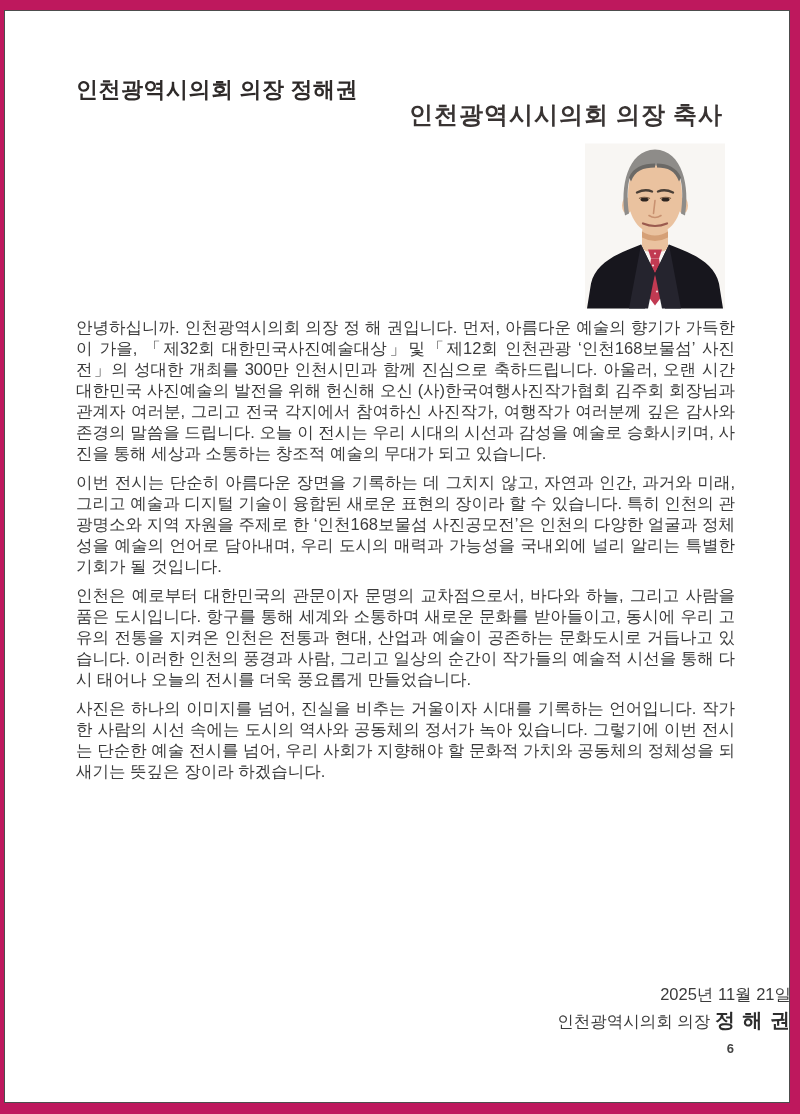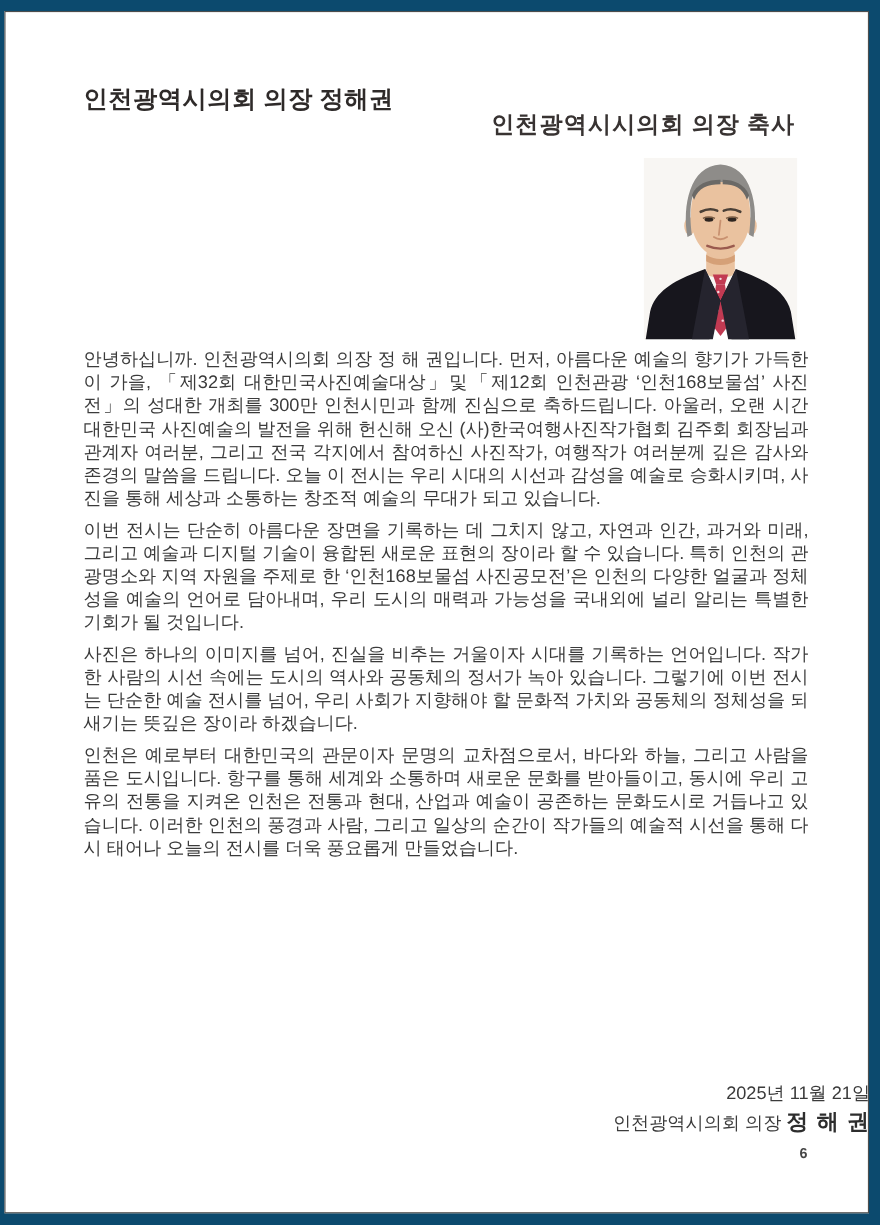--- a/index.html
+++ b/index.html
@@ -1,21 +1,21 @@
 <!DOCTYPE html>
 <html><head>
 <meta charset="utf-8">
 <style>
   * { margin: 0; padding: 0; box-sizing: border-box; }
   html, body { background: #ffffff; }
   .page {
     position: relative;
     width: 800px;
     height: 1114px;
-    background: #0c4a6e;
+    background: #be185d;
     font-family: "Liberation Sans", sans-serif;
     overflow: hidden;
   }
   .frame {
     position: absolute;
     left: 4px; top: 10px;
     width: 786px; height: 1093px;
     border: 1px solid #4d4d4d;
     background: #ffffff;
   }
@@ -26,21 +26,21 @@
     font-size: 22px;
     font-weight: 700;
     letter-spacing: 0.5px;
     color: #2e2a29;
     white-space: nowrap;
   }
   .doc-subtitle {
     position: absolute;
     right: 66px; top: 88px;
     font-family: "Liberation Serif", serif;
-    font-size: 21px;
+    font-size: 24px;
     font-weight: 600;
     letter-spacing: 1px;
     color: #383332;
     white-space: nowrap;
     margin-left: 24px;
   }
   .portrait {
     position: absolute;
     left: 580px; top: 132px;
     width: 140px; height: 166px;
@@ -140,22 +140,22 @@
         <path d="M2,165 L6,140 C10,122 28,112 46,105 L56,101 L70,130 L60,165 Z" fill="#17161d"></path>
         <path d="M138,165 L134,140 C130,122 112,112 94,105 L84,101 L70,130 L80,165 Z" fill="#17161d"></path>
         <path d="M56,101 L70,130 L63,165 L44,165 Z" fill="#25242e"></path>
         <path d="M84,101 L70,130 L77,165 L96,165 Z" fill="#25242e"></path>
       </svg>
     </div>
 
     <div class="body-text">
       <p>안녕하십니까. 인천광역시의회 의장 정 해 권입니다. 먼저, 아름다운 예술의 향기가 가득한 이 가을, 「제32회 대한민국사진예술대상」및「제12회 인천관광 ‘인천168보물섬’ 사진전」의 성대한 개최를 300만 인천시민과 함께 진심으로 축하드립니다. 아울러, 오랜 시간 대한민국 사진예술의 발전을 위해 헌신해 오신 (사)한국여행사진작가협회 김주회 회장님과 관계자 여러분, 그리고 전국 각지에서 참여하신 사진작가, 여행작가 여러분께 깊은 감사와 존경의 말씀을 드립니다. 오늘 이 전시는 우리 시대의 시선과 감성을 예술로 승화시키며, 사진을 통해 세상과 소통하는 창조적 예술의 무대가 되고 있습니다.</p>
       <p>이번 전시는 단순히 아름다운 장면을 기록하는 데 그치지 않고, 자연과 인간, 과거와 미래, 그리고 예술과 디지털 기술이 융합된 새로운 표현의 장이라 할 수 있습니다. 특히 인천의 관광명소와 지역 자원을 주제로 한 ‘인천168보물섬 사진공모전’은 인천의 다양한 얼굴과 정체성을 예술의 언어로 담아내며, 우리 도시의 매력과 가능성을 국내외에 널리 알리는 특별한 기회가 될 것입니다.</p>
+      <p>인천은 예로부터 대한민국의 관문이자 문명의 교차점으로서, 바다와 하늘, 그리고 사람을 품은 도시입니다. 항구를 통해 세계와 소통하며 새로운 문화를 받아들이고, 동시에 우리 고유의 전통을 지켜온 인천은 전통과 현대, 산업과 예술이 공존하는 문화도시로 거듭나고 있습니다. 이러한 인천의 풍경과 사람, 그리고 일상의 순간이 작가들의 예술적 시선을 통해 다시 태어나 오늘의 전시를 더욱 풍요롭게 만들었습니다.</p>
       <p>사진은 하나의 이미지를 넘어, 진실을 비추는 거울이자 시대를 기록하는 언어입니다. 작가 한 사람의 시선 속에는 도시의 역사와 공동체의 정서가 녹아 있습니다. 그렇기에 이번 전시는 단순한 예술 전시를 넘어, 우리 사회가 지향해야 할 문화적 가치와 공동체의 정체성을 되새기는 뜻깊은 장이라 하겠습니다.</p>
-      <p>인천은 예로부터 대한민국의 관문이자 문명의 교차점으로서, 바다와 하늘, 그리고 사람을 품은 도시입니다. 항구를 통해 세계와 소통하며 새로운 문화를 받아들이고, 동시에 우리 고유의 전통을 지켜온 인천은 전통과 현대, 산업과 예술이 공존하는 문화도시로 거듭나고 있습니다. 이러한 인천의 풍경과 사람, 그리고 일상의 순간이 작가들의 예술적 시선을 통해 다시 태어나 오늘의 전시를 더욱 풍요롭게 만들었습니다.</p>
     </div>
 
     <div class="closing">
       <div class="date">2025년 11월 21일</div>
       <div class="signature">
         <span>인천광역시의회 의장</span>
         <span class="name">정 해 권</span>
       </div>
     </div>
 

